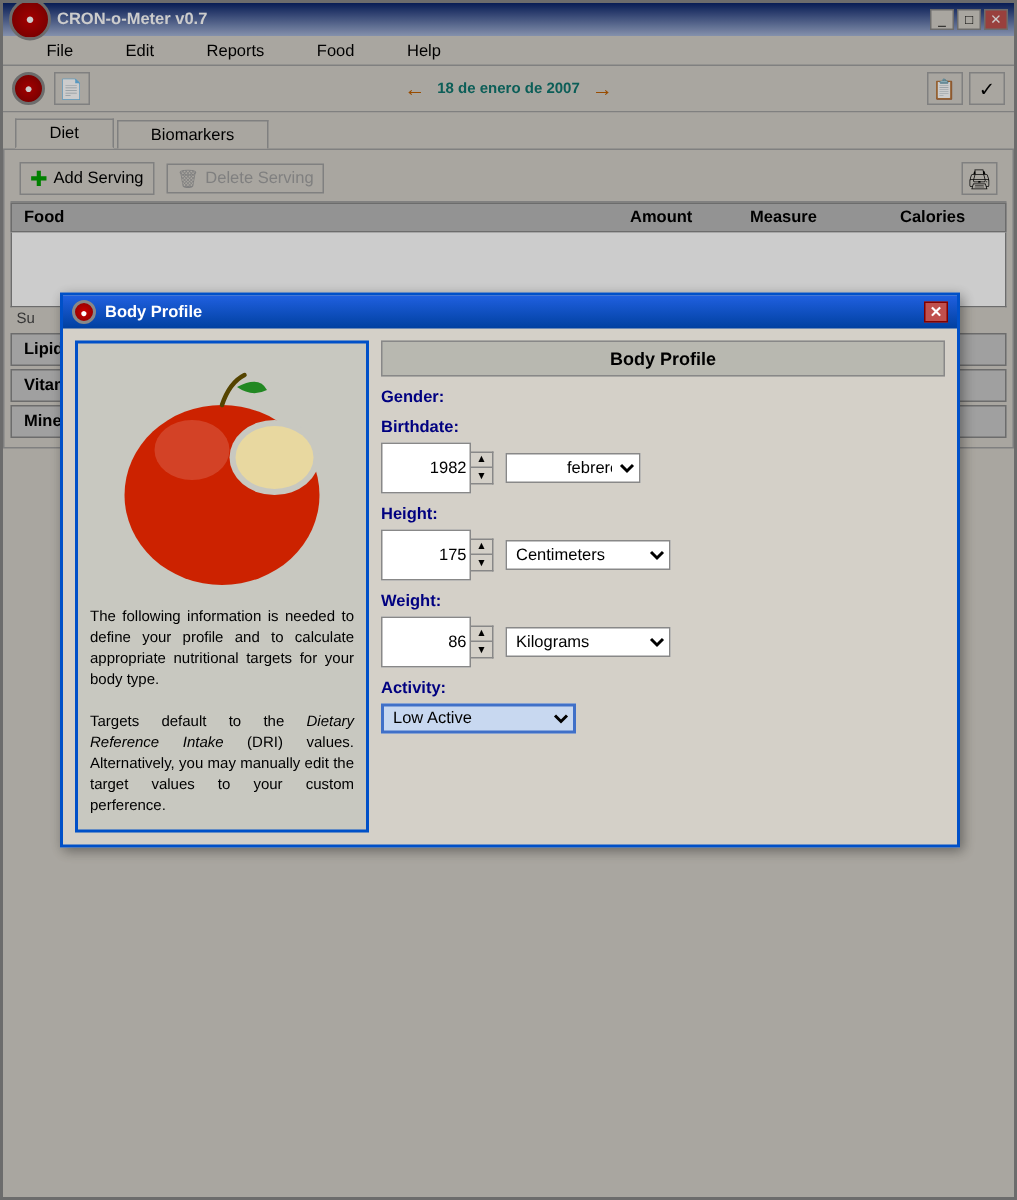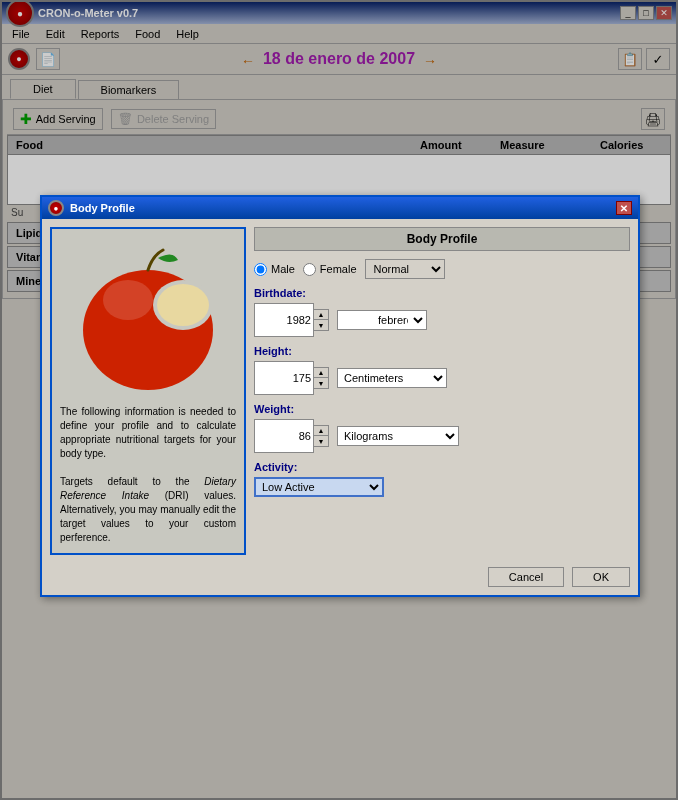--- a/index.html
+++ b/index.html
@@ -56,20 +56,21 @@
       height: 20px;
       display: flex;
       align-items: center;
       padding: 0 2px;
       border-bottom: 1px solid #a0a0a0;
     }
     .menubar-item {
       padding: 0 8px;
       cursor: pointer;
       font-size: 11px;
+      margin-left: 19px;
     }
 
     
     .toolbar {
       display: flex;
       align-items: center;
       justify-content: space-between;
       background: #d4d0c8;
       padding: 4px 6px;
       border-bottom: 1px solid #a0a0a0;
@@ -78,23 +79,23 @@
       display: flex;
       align-items: center;
       gap: 8px;
     }
     .nav-arrow {
       color: #c06000;
       font-size: 14px;
       cursor: pointer;
     }
     .toolbar-date {
-      font-size: 16px;
-      font-weight: bold;
-      color: #a21caf;
+      font-size: 10px;
+      font-weight: bold;
+      color: #0f766e;
     }
     .toolbar-icons {
       display: flex;
       gap: 4px;
     }
     .toolbar-icon-btn {
       width: 24px;
       height: 22px;
       background: #d4d0c8;
       border: 1px solid #a0a0a0;
@@ -522,33 +523,21 @@
         <br><br>
         Targets default to the <em>Dietary Reference Intake</em> (DRI) values. Alternatively, you may manually edit the target values to your custom perference.
       </div>
     </div>
 
     <div class="dialog-right">
 
       <div class="dialog-panel-title">Body Profile</div>
 
       <div class="form-group">
-        <div class="form-row">
-          <label class="radio-label">
-            <input type="radio" name="gender" checked="" style="">
-            <span>Male</span>
-          </label>
-          <label class="radio-label">
-            <input type="radio" name="gender" style="">
-            <span>Female</span>
-          </label>
-          <select class="gender-dropdown">
-            <option>Normal</option>
-          </select>
-        </div>
+        <div class="form-label">Gender:</div>
       </div>
 
       <div class="form-group">
         <div class="form-label">Birthdate:</div>
         <div class="form-row">
           <div class="spinbox-container">
             <input type="text" class="spinbox-input" value="1982" style="">
             <div class="spinbox-arrows">
               <div class="spinbox-arrow">▲</div>
               <div class="spinbox-arrow">▼</div>
@@ -591,38 +580,34 @@
       <div class="form-group">
         <div class="form-label">Weight:</div>
         <div class="form-row">
           <div class="spinbox-container">
             <input type="text" class="spinbox-input" value="86" style="">
             <div class="spinbox-arrows">
               <div class="spinbox-arrow">▲</div>
               <div class="spinbox-arrow">▼</div>
             </div>
           </div>
-          <select class="combo-select" style="width:122px;">
+          <select class="combo-select" style="width:110px;">
             <option selected="">Kilograms</option>
             <option>Pounds</option>
           </select>
         </div>
       </div>
 
       <div class="form-group">
         <div class="form-label">Activity:</div>
         <div class="form-row">
           <select class="combo-select" style="width:130px; background:#c8d8f0; border:2px solid #4070c8;">
             <option>Sedentary</option>
             <option selected="">Low Active</option>
             <option>Active</option>
             <option>Very Active</option>
           </select>
         </div>
       </div>
     </div>
   </div>
 
-  <div class="dialog-footer">
-    <button class="dialog-btn">Cancel</button>
-    <button class="dialog-btn">OK</button>
-  </div>
 </div>
 
 </body></html>

